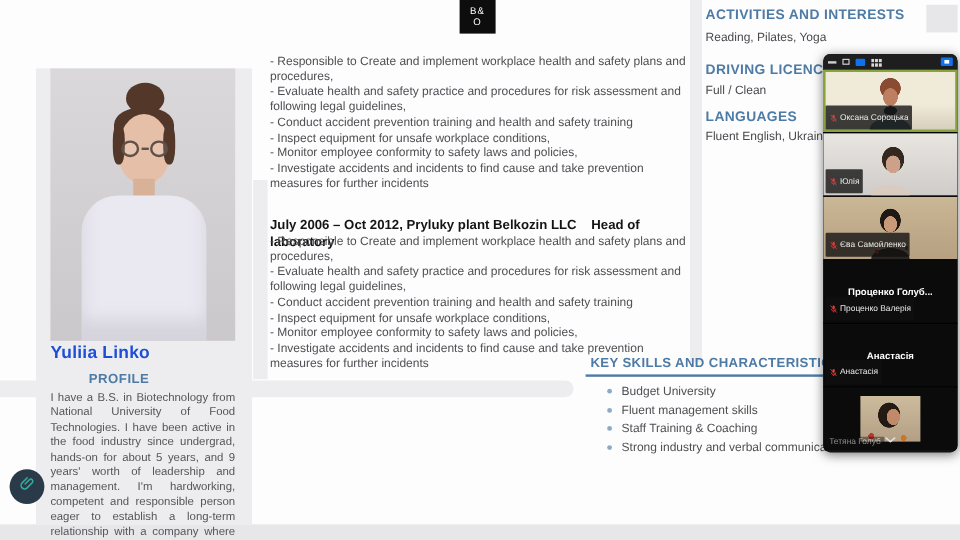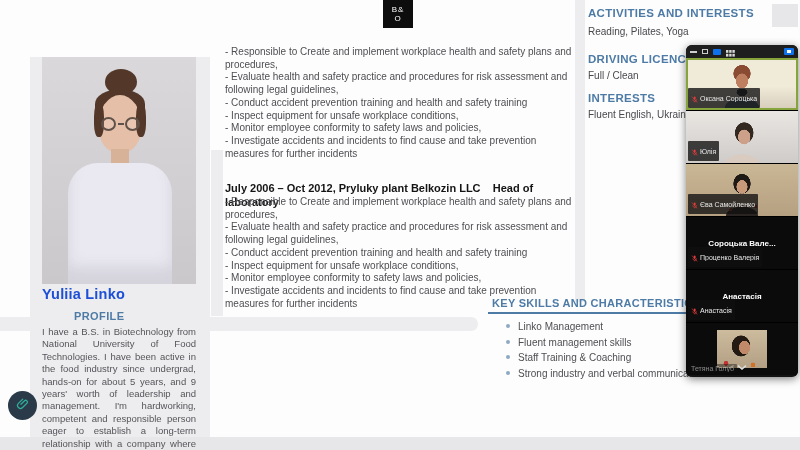--- a/index.html
+++ b/index.html
@@ -163,29 +163,29 @@
     <div>- Conduct accident prevention training and health and safety training</div>
     <div>- Inspect equipment for unsafe workplace conditions,</div>
     <div>- Monitor employee conformity to safety laws and policies,</div>
     <div>- Investigate accidents and incidents to find cause and take prevention measures for further incidents</div>
   </div>
 
   <div class="abs rc-head rh0">ACTIVITIES AND INTERESTS</div>
   <div class="abs rc-text rt0">Reading, Pilates, Yoga</div>
   <div class="abs rc-head rh1">DRIVING LICENCES</div>
   <div class="abs rc-text rt1">Full / Clean</div>
-  <div class="abs rc-head rh2">INTERESTS</div>
+  <div class="abs rc-head rh2">LANGUAGES</div>
   <div class="abs rc-text rt2">Fluent English, Ukrainian</div>
 
   <div class="abs ks-head">KEY SKILLS AND CHARACTERISTICS</div>
   <div class="abs ks-line"></div>
   <div class="abs ks-list">
     <div class="ks-item">
         <span class="ks-dot"></span>
-        <span class="txt">Linko Management</span>
+        <span class="txt">Budget University</span>
       </div>
     <div class="ks-item">
         <span class="ks-dot"></span>
         <span class="txt">Fluent management skills</span>
       </div>
     <div class="ks-item">
         <span class="ks-dot"></span>
         <span class="txt">Staff Training &amp; Coaching</span>
       </div>
     <div class="ks-item">
@@ -247,21 +247,21 @@
         <span><svg width="7" height="7" viewBox="0 0 10 10">
               <rect x="4" y="0.8" width="2.6" height="4.6" rx="1.3" fill="#e03c3c"></rect>
               <path d="M2.6 4.8a2.7 2.7 0 0 0 5.4 0M5.3 7.5v1.6" stroke="#e03c3c" stroke-width="1" fill="none"></path>
               <path d="M1.4 0.8l7.4 8.4" stroke="#e03c3c" stroke-width="1"></path>
             </svg></span>
         <span class="nm">Єва Самойленко</span>
       </div>
     </div>
 
     <div class="tile">
-      <div class="center-name">Сороцька Вале...</div>
+      <div class="center-name">Проценко Голуб...</div>
       <div class="name-chip">
         <span><svg width="7" height="7" viewBox="0 0 10 10">
               <rect x="4" y="0.8" width="2.6" height="4.6" rx="1.3" fill="#e03c3c"></rect>
               <path d="M2.6 4.8a2.7 2.7 0 0 0 5.4 0M5.3 7.5v1.6" stroke="#e03c3c" stroke-width="1" fill="none"></path>
               <path d="M1.4 0.8l7.4 8.4" stroke="#e03c3c" stroke-width="1"></path>
             </svg></span>
         <span class="nm">Проценко Валерія</span>
       </div>
     </div>
 

